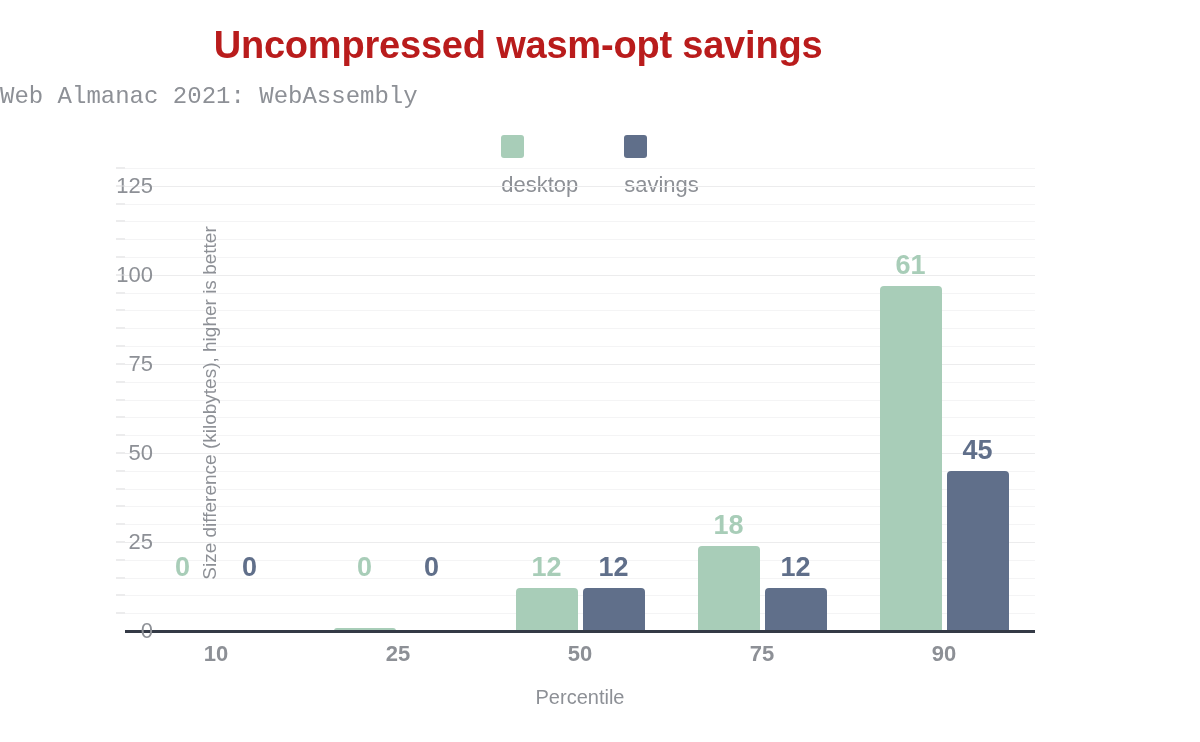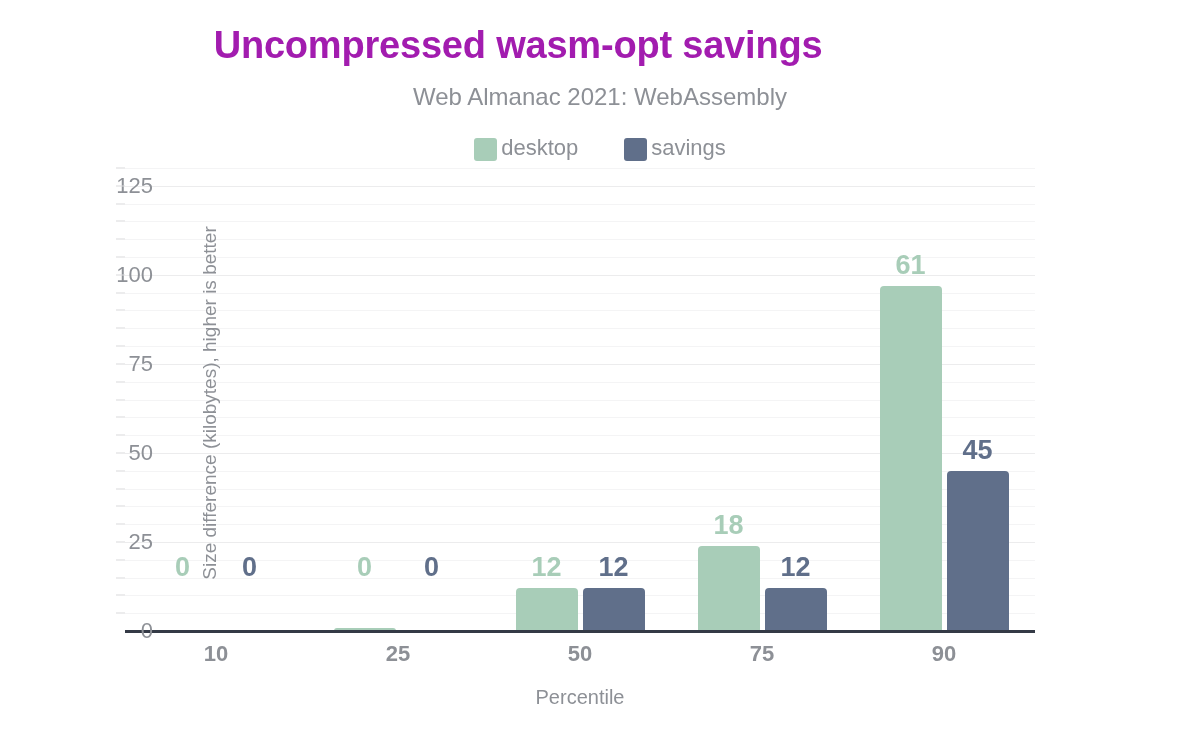--- a/index.html
+++ b/index.html
@@ -17,51 +17,52 @@
 
   
   .chart-title {
     position: absolute;
     left: 0;
     top: 24px;
     width: 1036px;
     text-align: center;
     font-size: 38px;
     font-weight: bold;
-    color: #a21caf;
+    color: #b91c1c;
     letter-spacing: -0.2px;
     white-space: nowrap;
   }
   .chart-subtitle {
     position: absolute;
     left: 0;
     top: 83px;
     width: 1200px;
-    text-align: center;
     font-size: 24px;
     font-weight: normal;
     color: #8d9096;
     white-space: nowrap;
+    font-family: Liberation Mono, monospace;
   }
 
   
   .legend {
     position: absolute;
     left: 0;
     top: 135px;
     width: 1200px;
     display: flex;
     justify-content: center;
     align-items: center;
     gap: 46px;
   }
   .legend-entry {
     display: flex;
-    align-items: flex-end;
-    gap: 4px;
+    align-items: flex-start;
+    gap: 14px;
+    flex-direction: column;
   }
   .legend-swatch {
     width: 23px;
     height: 23px;
     border-radius: 3px;
     flex: none;
   }
   .legend-label {
     font-size: 22px;
     color: #8d9096;

